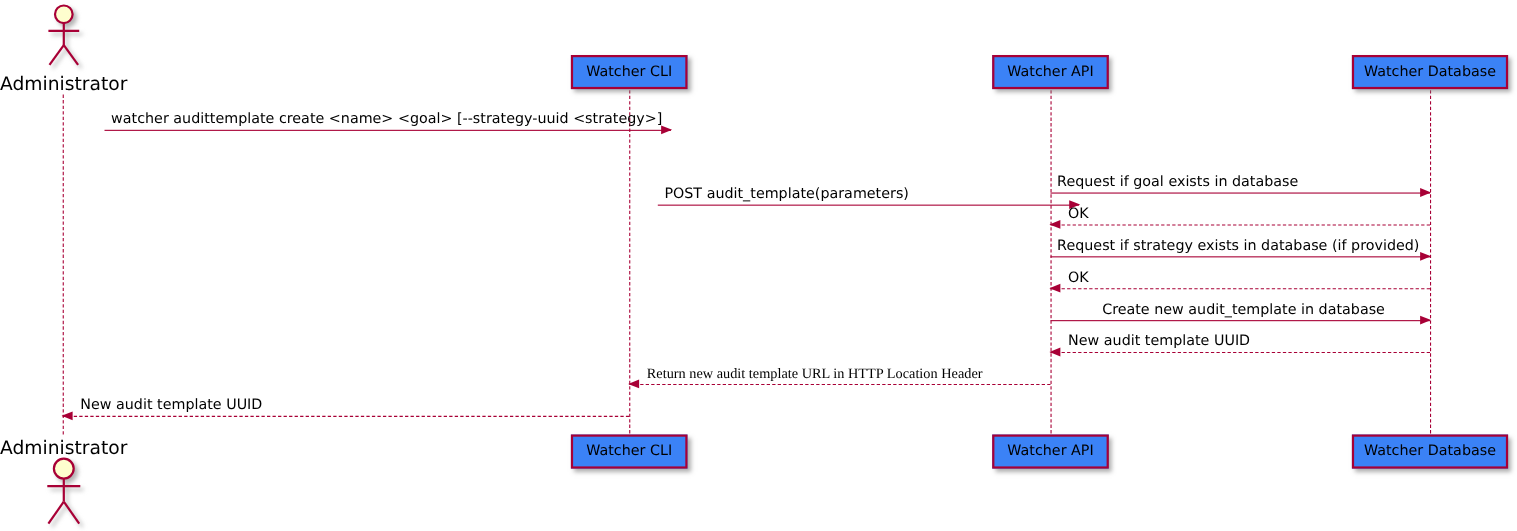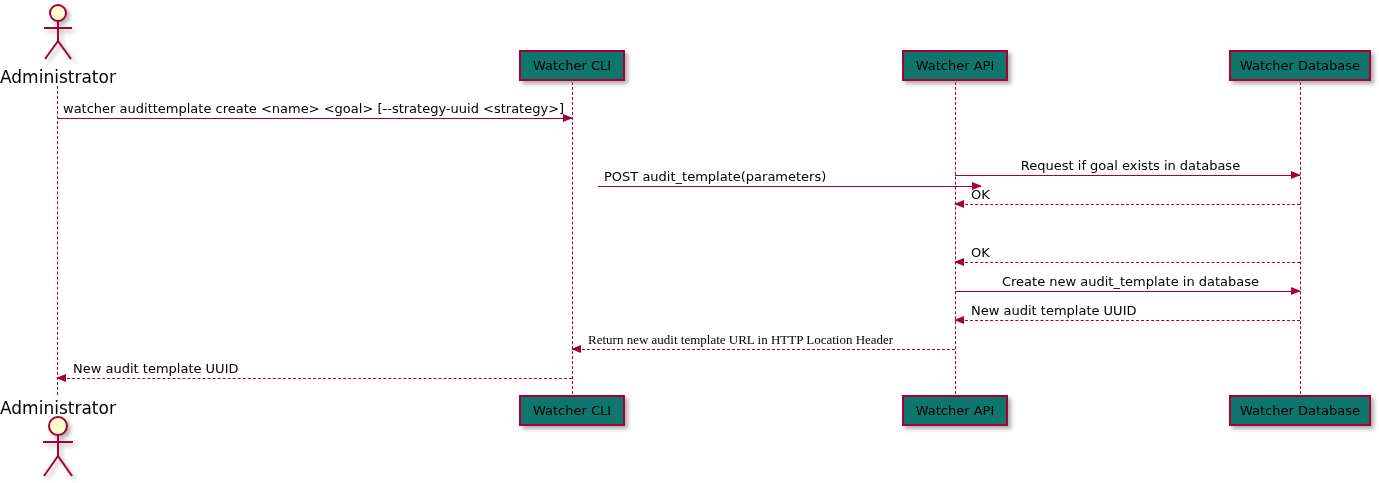--- a/index.html
+++ b/index.html
@@ -18,21 +18,21 @@
   .lifeline {
     position: absolute;
     width: 0;
     border-left: 1px dashed #A80036;
   }
 
   
   .pbox {
     position: absolute;
     height: 27px;
-    background: #0f766e;
+    background: #3b82f6;
     border: 2px solid #A80036;
     box-shadow: 3px 3px 4px rgba(130,130,130,0.65);
     display: flex;
     align-items: center;
     justify-content: center;
     white-space: nowrap;
     font-size: 13px;
   }
 
   
@@ -91,40 +91,44 @@
   <div class="pbox" style="left:519px; top:50px; width:102px;">
     <span>Watcher CLI</span>
   </div>
   <div class="pbox" style="left:902px; top:50px; width:102px;">
     <span>Watcher API</span>
   </div>
   <div class="pbox" style="left:1229px; top:50px; width:138px;">
     <span>Watcher Database</span>
   </div>
 
-  <div class="msg solid right" style="left:57px; top:101px; width:515px;">
+  <div class="msg solid right" style="left:57px; top:101px; width:515px;padding-left:38px;">
     <div class="msg-label">watcher audittemplate create &lt;name&gt; &lt;goal&gt; [--strategy-uuid &lt;strategy&gt;]</div>
     <div class="msg-line"></div>
   </div>
 
   <div class="msg solid right" style="left:598px; top:130px; width:383px;margin-top:39px;">
     <div class="msg-label">POST audit_template(parameters)</div>
     <div class="msg-line"></div>
   </div>
 
-  <div class="msg solid right" style="left:955px; top:158px; width:345px;text-align:center;">
+  <div class="msg solid right" style="left:955px; top:158px; width:345px;">
     <div class="msg-label">Request if goal exists in database</div>
     <div class="msg-line"></div>
   </div>
 
   <div class="msg dashed left" style="left:955px; top:187px; width:345px;">
     <div class="msg-label">OK</div>
     <div class="msg-line"></div>
   </div>
 
+  <div class="msg solid right" style="left:955px; top:216px; width:345px;">
+    <div class="msg-label">Request if strategy exists in database (if provided)</div>
+    <div class="msg-line"></div>
+  </div>
 
   <div class="msg dashed left" style="left:955px; top:245px; width:345px;">
     <div class="msg-label">OK</div>
     <div class="msg-line"></div>
   </div>
 
   <div class="msg solid right" style="left:955px; top:274px; width:345px;text-align:center;">
     <div class="msg-label">Create new audit_template in database</div>
     <div class="msg-line"></div>
   </div>

